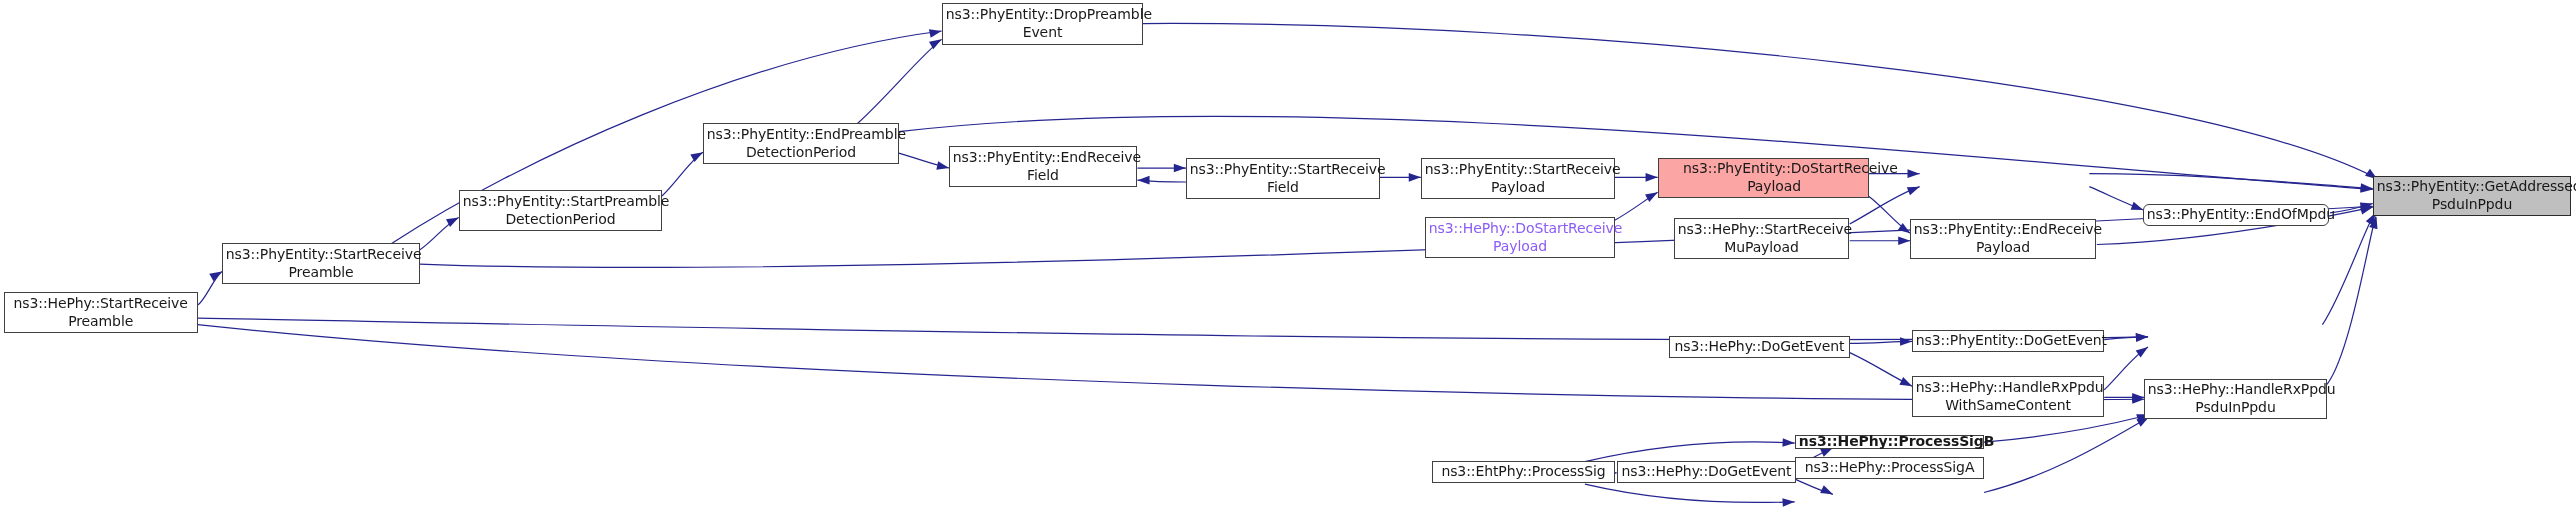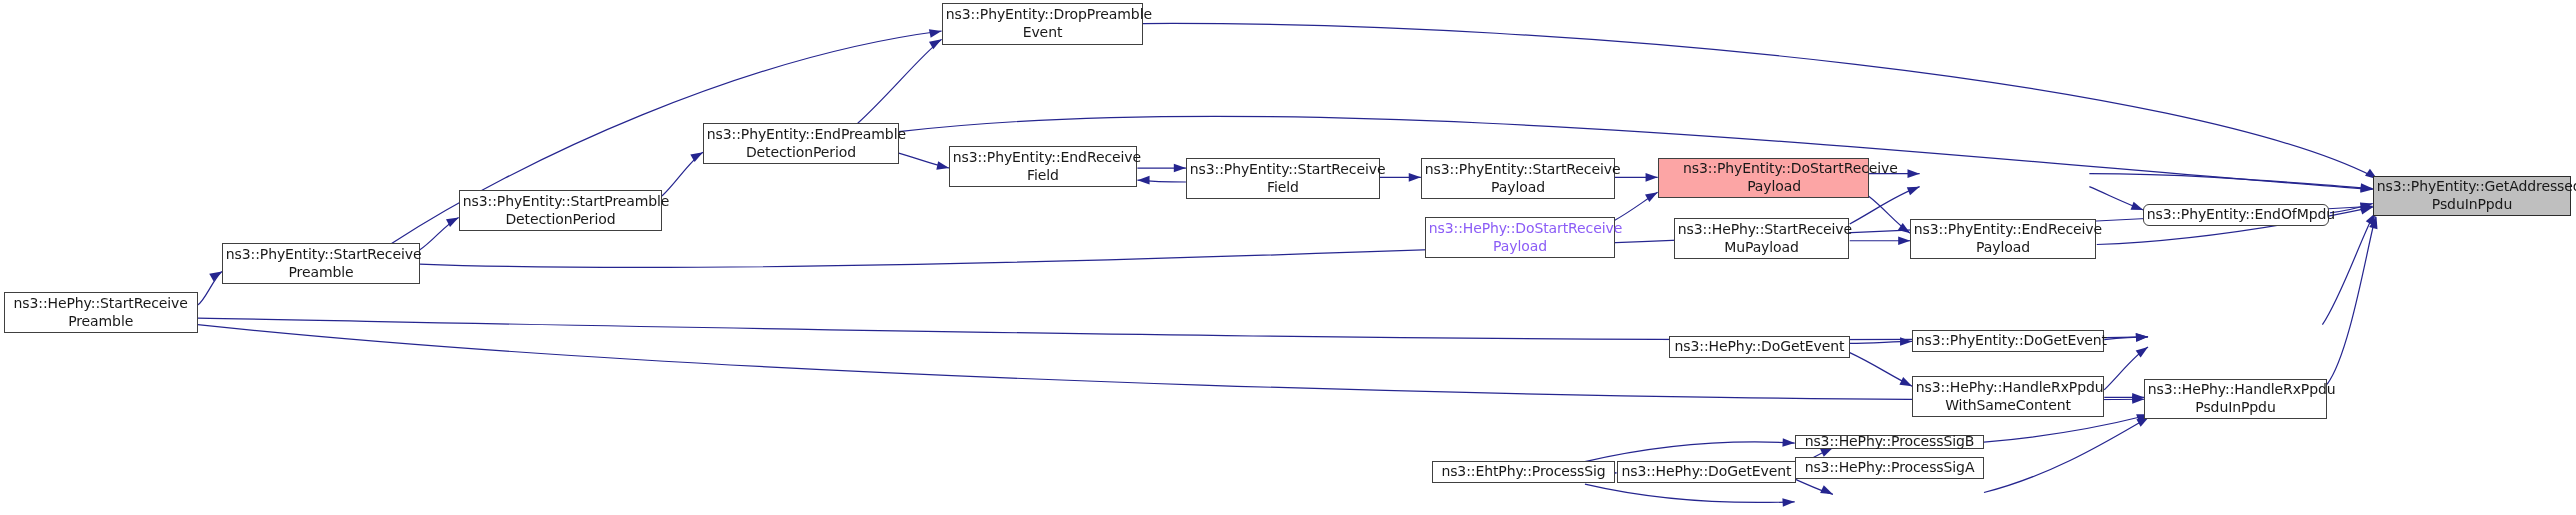--- a/index.html
+++ b/index.html
@@ -161,16 +161,16 @@
     <div class="node highlight" style="left: 2373px; top: 176px; width: 198px; height: 40px; border-color: rgb(43, 43, 43); background: rgb(191, 191, 191); color: rgb(25, 25, 25);"><span class="node-label">ns3::PhyEntity::GetAddressed
 PsduInPpdu</span></div>
     <div class="node" style="left: 1669px; top: 336px; width: 181px; height: 22.4px; border-color: rgb(64, 64, 64); background: rgb(255, 255, 255); color: rgb(25, 25, 25);"><span class="node-label">ns3::HePhy::DoGetEvent</span></div>
     <div class="node" style="left: 1912px; top: 330px; width: 192px; height: 22.4px; border-color: rgb(64, 64, 64); background: rgb(255, 255, 255); color: rgb(25, 25, 25);"><span class="node-label">ns3::PhyEntity::DoGetEvent</span></div>
     <div class="node" style="left: 1912px; top: 376px; width: 192px; height: 41px; border-color: rgb(64, 64, 64); background: rgb(255, 255, 255); color: rgb(25, 25, 25);"><span class="node-label">ns3::HePhy::HandleRxPpdu
 WithSameContent</span></div>
     <div class="node" style="left: 2144px; top: 379px; width: 183px; height: 40px; border-color: rgb(64, 64, 64); background: rgb(255, 255, 255); color: rgb(25, 25, 25);"><span class="node-label">ns3::HePhy::HandleRxPpdu
 PsduInPpdu</span></div>
     <div class="node" style="left: 1432px; top: 461px; width: 183px; height: 22.4px; border-color: rgb(64, 64, 64); background: rgb(255, 255, 255); color: rgb(25, 25, 25);"><span class="node-label">ns3::EhtPhy::ProcessSig</span></div>
     <div class="node" style="left: 1617px; top: 461px; width: 179px; height: 22.4px; border-color: rgb(64, 64, 64); background: rgb(255, 255, 255); color: rgb(25, 25, 25);"><span class="node-label">ns3::HePhy::DoGetEvent</span></div>
-    <div class="node" style="left: 1795px; top: 435px; width: 189px; height: 14px; border-color: rgb(64, 64, 64); background: rgb(255, 255, 255); color: rgb(25, 25, 25);"><span class="node-label">ns3::HePhy::ProcessSigB</span></div>
+    <div class="node" style="left: 1795px; top: 435px; width: 189px; height: 14px; border-color: rgb(64, 64, 64); background: rgb(255, 255, 255); color: rgb(25, 25, 25); font-weight: bold;"><span class="node-label">ns3::HePhy::ProcessSigB</span></div>
     <div class="node" style="left: 1795px; top: 457px; width: 189px; height: 22.4px; border-color: rgb(64, 64, 64); background: rgb(255, 255, 255); color: rgb(25, 25, 25);"><span class="node-label">ns3::HePhy::ProcessSigA</span></div>
   </div>
 
 
 </body></html>

